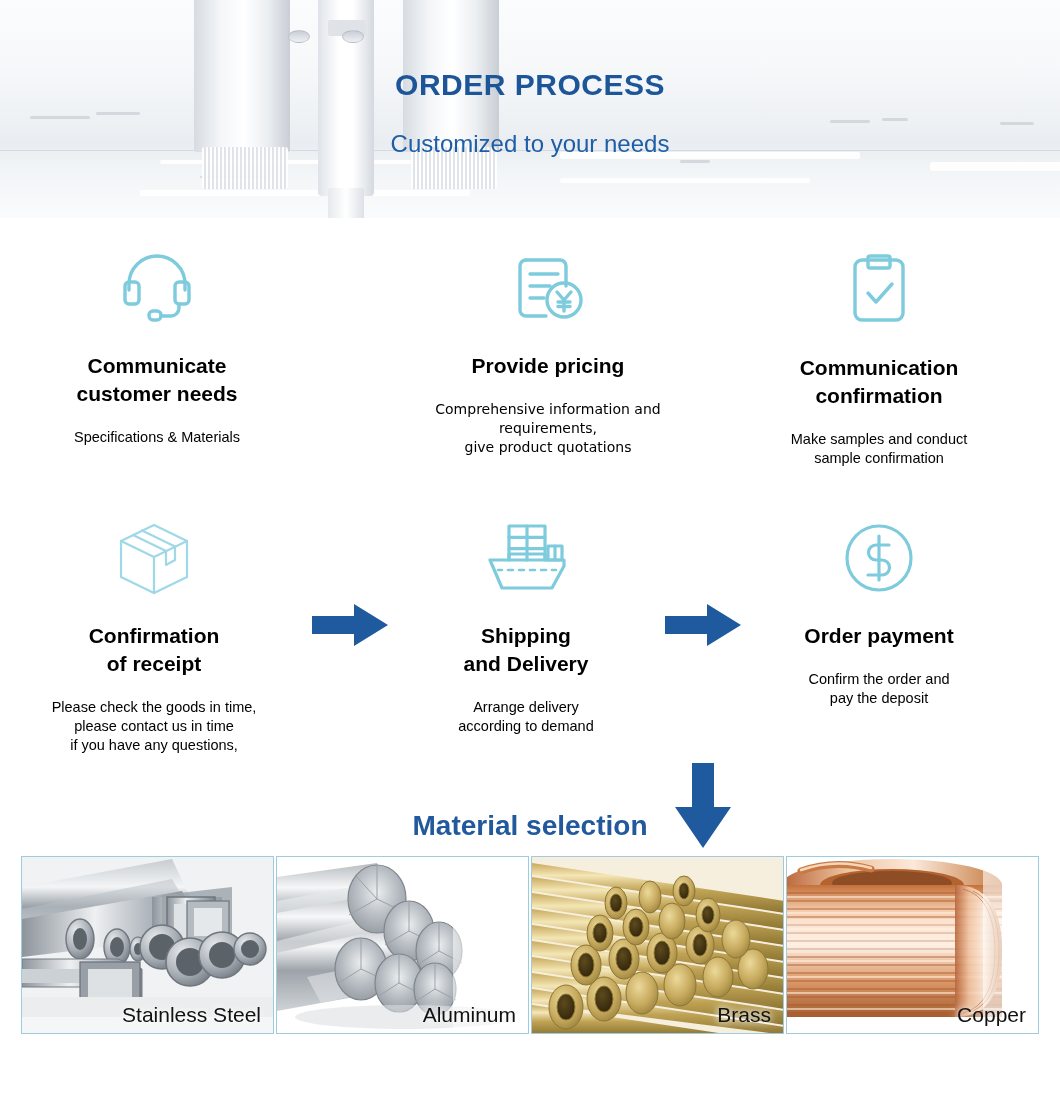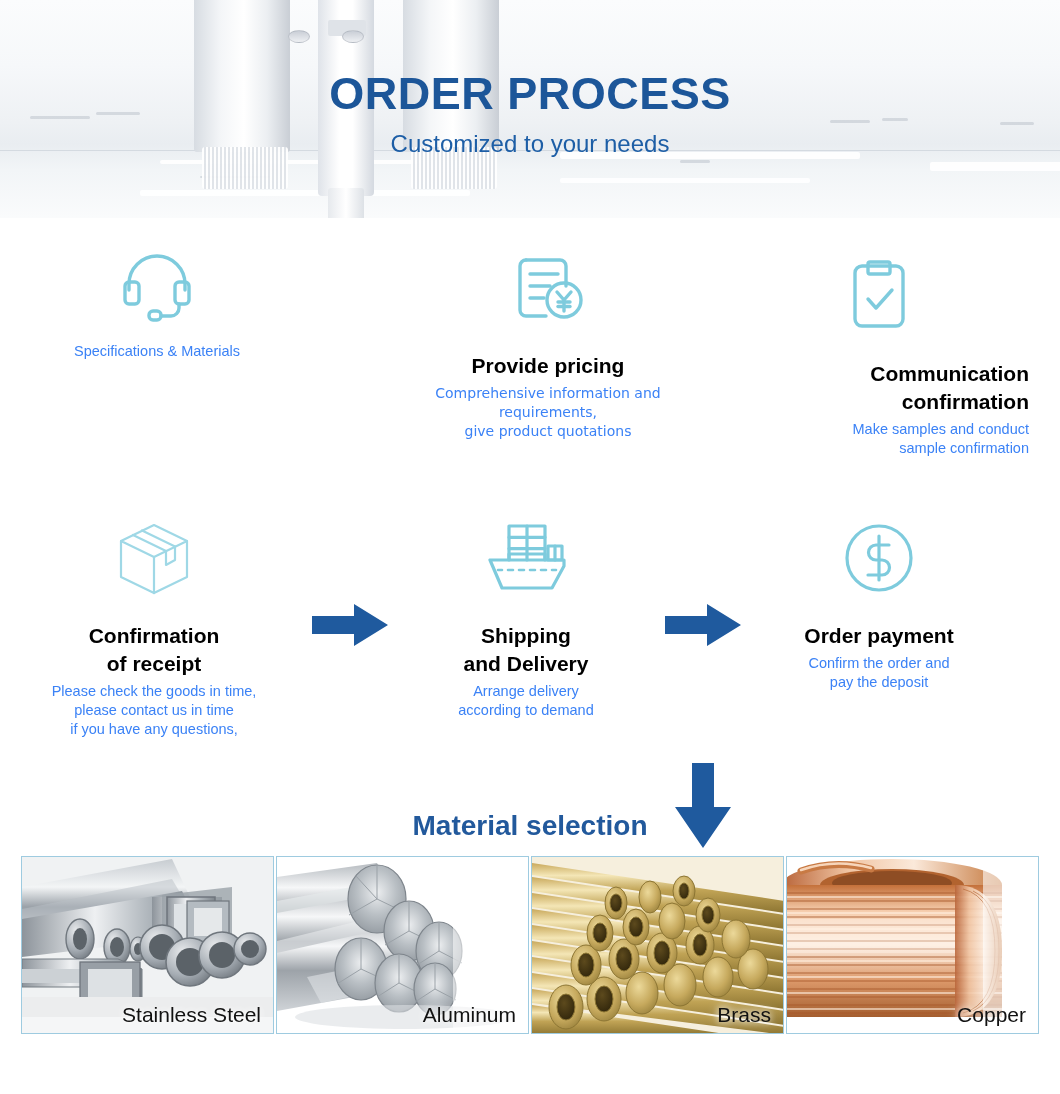--- a/index.html
+++ b/index.html
@@ -84,21 +84,21 @@
   .throat {
     position: absolute; left: 150px; top: 196px; width: 36px; height: 36px;
     background: linear-gradient(to right, #e6e9ed, #ffffff 50%, #dde1e6);
     border-radius: 3px;
   }
 
   .banner-text { position: absolute; left: 0; top: 0; width: 1060px; height: 218px; }
   .banner-title {
     position: absolute; left: 0; right: 0; top: 68px;
     text-align: center;
-    font-size: 45px;
+    font-size: 30px;
     font-weight: bold;
     letter-spacing: .5px;
     color: #1c5699;
     font-family: "Liberation Sans", sans-serif;
   }
   .banner-sub {
     position: absolute; left: 0; right: 0; top: 130px;
     text-align: center;
     font-size: 24px;
     color: #1d5ea6;
@@ -119,29 +119,29 @@
   .step-icon { height: 100px; display: flex; align-items: center; justify-content: center; }
   .step-title {
     font-size: 21px;
     font-weight: bold;
     color: #000000;
     line-height: 28px;
     margin-top: 14px;
   }
   .step-desc {
     font-size: 14.5px;
-    color: #3b82f6;
+    color: #000000;
     line-height: 19px;
-    margin-top: 4px;
+    margin-top: 20px;
   }
   .step-desc.geo { font-family: "DejaVu Sans", sans-serif; font-size: 14px; }
 
   .r1c1 { left: 7px;   top: 20px; }
   .r1c2 { left: 398px; top: 20px; }
-  .r1c3 { left: 729px; top: 28px; text-align: right; }
+  .r1c3 { left: 729px; top: 22px; }
   .r2c1 { left: 4px;   top: 290px; }
   .r2c2 { left: 376px; top: 290px; }
   .r2c3 { left: 729px; top: 290px; }
 
   .arrow { position: absolute; }
   .a1 { left: 312px; top: 384px; }
   .a2 { left: 665px; top: 384px; }
   .a3 { left: 673px; top: 545px; }
   .a4 { left: 658px; top: 680px; }
   .a5 { left: 310px; top: 680px; }
@@ -235,20 +235,24 @@
 
   <div class="step r1c1">
     <div class="step-icon">
       <svg width="80" height="80" viewBox="0 0 80 80" fill="none" stroke="#7ecbdd" stroke-width="3.4" stroke-linecap="round" stroke-linejoin="round">
         <path d="M12 42 V36 a28 28 0 0 1 56 0 v6"></path>
         <path d="M12 34 h6 a4 4 0 0 1 4 4 v14 a4 4 0 0 1 -4 4 h-6 a4 4 0 0 1 -4 -4 v-14 a4 4 0 0 1 4 -4 z"></path>
         <path d="M68 34 h-6 a4 4 0 0 0 -4 4 v14 a4 4 0 0 0 4 4 h6 a4 4 0 0 0 4 -4 v-14 a4 4 0 0 0 -4 -4 z"></path>
         <path d="M62 56 v4 a8 8 0 0 1 -8 8 h-10"></path>
         <rect x="32" y="63" width="12" height="9" rx="4"></rect>
       </svg>
+    </div>
+    <div class="step-title">
+      <div>Communicate</div>
+      <div>customer needs</div>
     </div>
     <div class="step-desc">Specifications &amp; Materials</div>
   </div>
 
   <div class="step r1c2">
     <div class="step-icon">
       <svg width="80" height="80" viewBox="0 0 80 80" fill="none" stroke="#7ecbdd" stroke-width="3.4" stroke-linecap="round" stroke-linejoin="round">
         <path d="M18 12 h34 a6 6 0 0 1 6 6 v20"></path>
         <path d="M18 12 a6 6 0 0 0 -6 6 v44 a6 6 0 0 0 6 6 h20"></path>
         <path d="M22 26 h28"></path>

